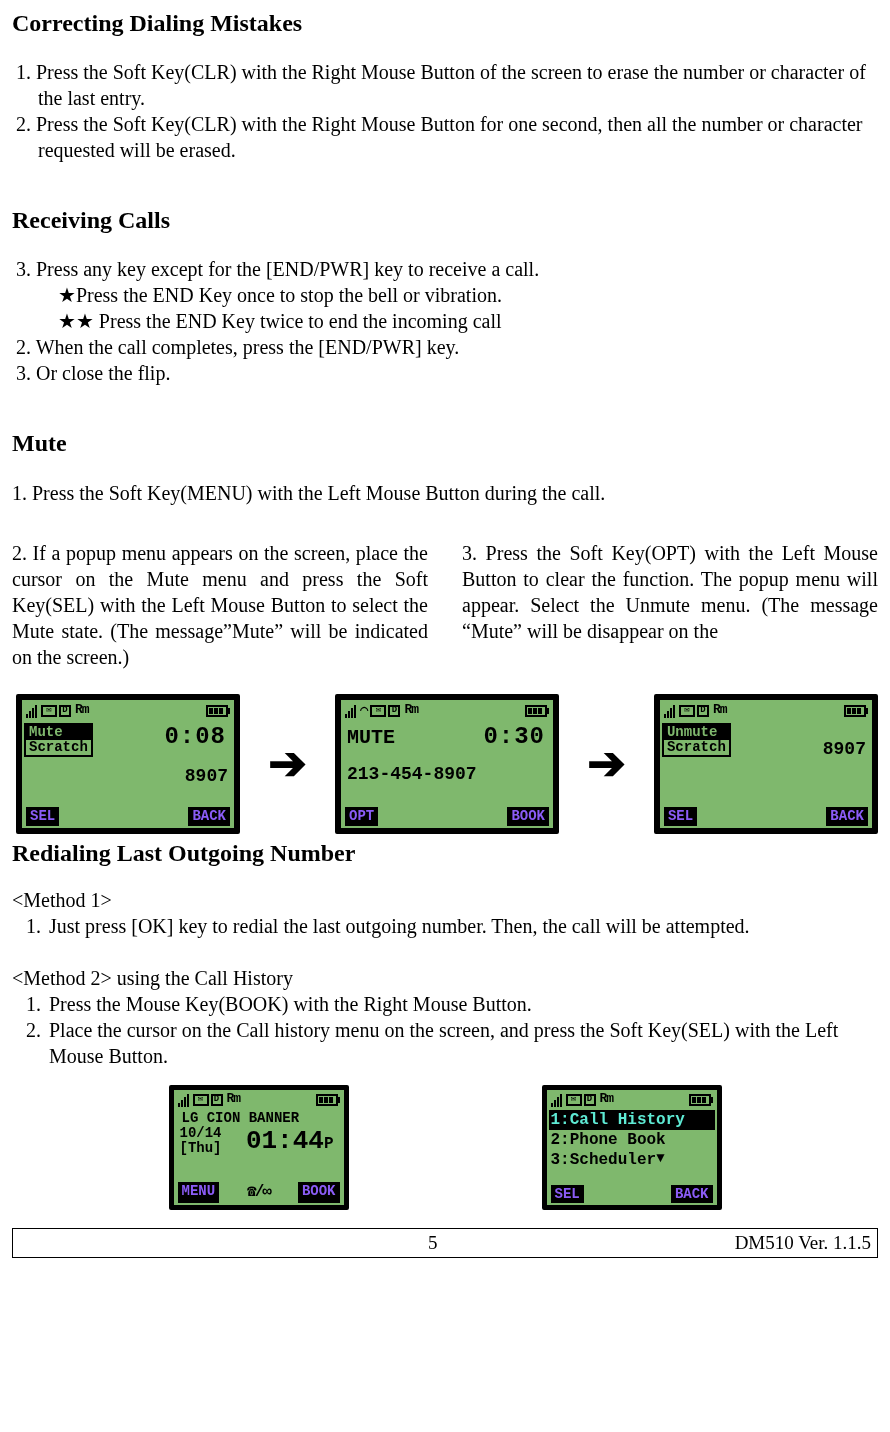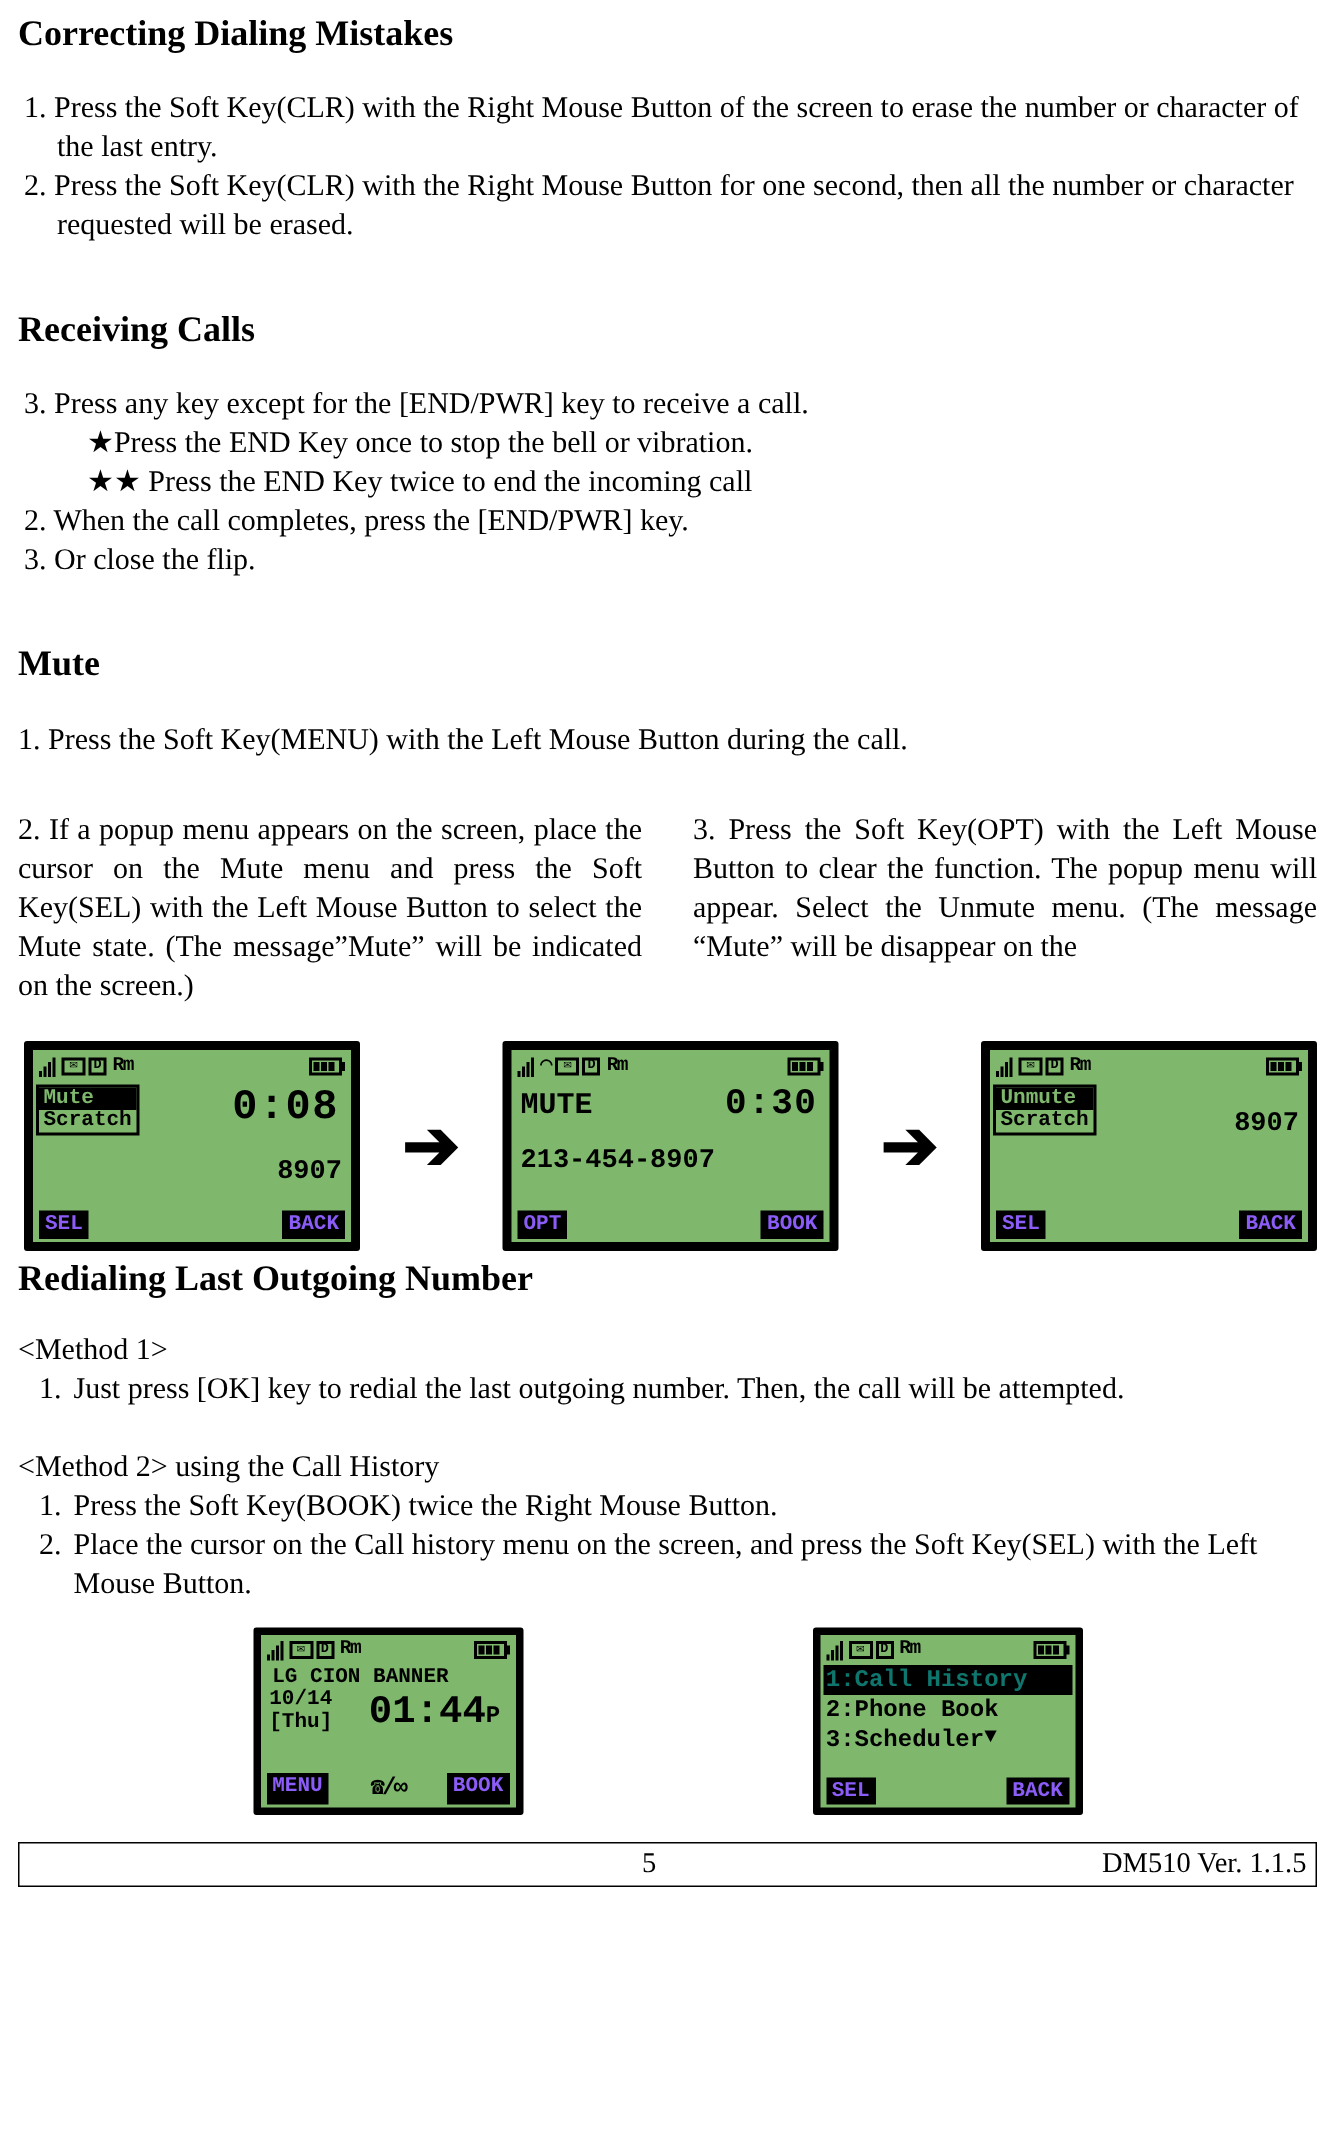--- a/index.html
+++ b/index.html
@@ -66,40 +66,40 @@
     .ico-box { border:2px solid #000; width:16px; height:12px; display:inline-flex; align-items:center; justify-content:center; font-size:9px; line-height:1;}
     .ico-d { border:2px solid #000; width:12px; height:12px; display:inline-flex; align-items:center; justify-content:center; font-size:9px;}
     .rm { font-size:13px; letter-spacing:-1px; margin-left:2px;}
     .batt { display:inline-flex; align-items:center; margin-left:auto;}
     .batt-body{border:2px solid #000; width:22px; height:12px; display:flex; padding:1px; gap:1px;}
     .batt-body span{width:4px; background:#000;}
     .batt-tip{width:3px;height:6px;background:#000;margin-left:-1px;}
     .curved { font-size:14px; }
 
     .middle { flex:1; position:relative; padding:1px 6px 0 6px; font-size:18px; line-height:1.15;}
-    .big-time { font-size:28px; letter-spacing:1px; text-align:right; padding-right:2px;}
+    .big-time { font-size:24px; letter-spacing:1px; text-align:right; padding-right:2px;}
     .lower { font-size:18px; letter-spacing:0px;}
     .softkeys { display:flex; justify-content:space-between; padding:2px 4px 2px 4px;}
     .sk { background:#000; color:#8b5cf6; font-size:14px; padding:0px 4px; letter-spacing:0px; font-weight:bold;}
     .sk-mid { font-size:16px; align-self:center;}
 
     
     .popup {
       position:absolute;
       left:2px; top:1px;
       background:#7fb86d; border:2px solid #000;
       font-size:14px; line-height:1.1;
       padding:0;
       z-index:2;
     }
     .popup .pitem { padding:0px 3px;}
     .popup .pitem.inv { background:#000; color:#7fb86d;}
 
     .menu-list .mline{font-size:16px; line-height:1.25; padding-left:2px;}
-    .menu-list .mline.inv{background:#000; color:#0f766e;}
+    .menu-list .mline.inv{background:#000; color:#5eead4;}
     .tri-down{font-size:14px;}
 
     .banner-line{font-size:14px; letter-spacing:0px; padding-left:2px;}
     .clock{font-size:26px; text-align:right; letter-spacing:0px; padding-right:4px;}
     .clock .p{font-size:16px;}
     .vm-ico{font-size:16px; letter-spacing:-2px;}
 
     .bottom-screens {
       display:flex; justify-content:space-around; gap:40px; margin:16px 80px 18px 80px;
     }
@@ -268,21 +268,21 @@
     <div class="item">
       <span class="num">1.</span>
       <span class="txt">Just press [OK] key to redial the last outgoing number. Then, the call will be attempted.</span>
     </div>
   </div>
   <br>
   <div class="method-label">&lt;Method 2&gt; using the Call History</div>
   <div class="indent-list">
     <div class="item">
       <span class="num">1.</span>
-      <span class="txt">Press the Soft Key(BOOK) twice the Right Mouse Button.</span>
+      <span class="txt">Press the Mouse Key(BOOK) with the Right Mouse Button.</span>
     </div>
     <div class="item">
       <span class="num">2.</span>
       <span class="txt">Place the cursor on the Call history menu on the screen, and press the Soft Key(SEL) with the Left Mouse Button.</span>
     </div>
   </div>
 </div>
 
 <div class="bottom-screens">
 

